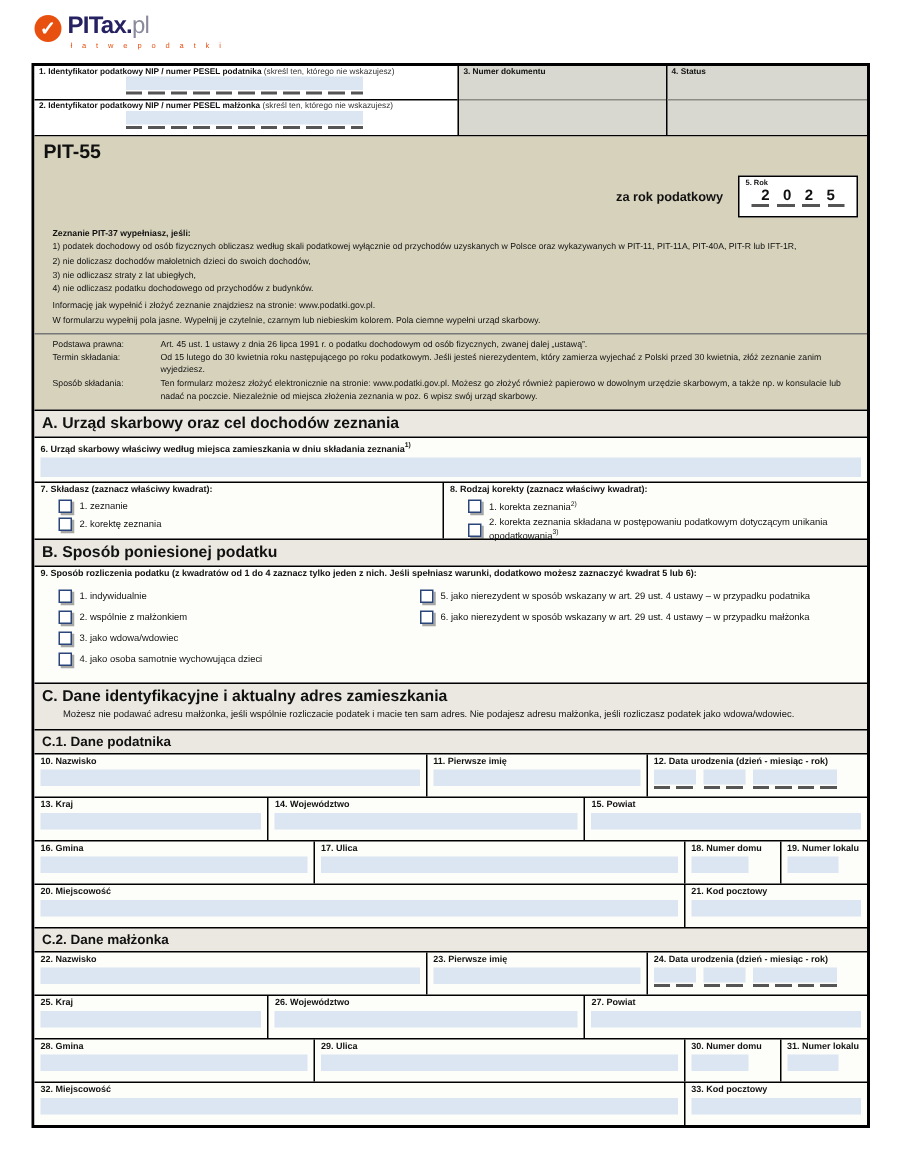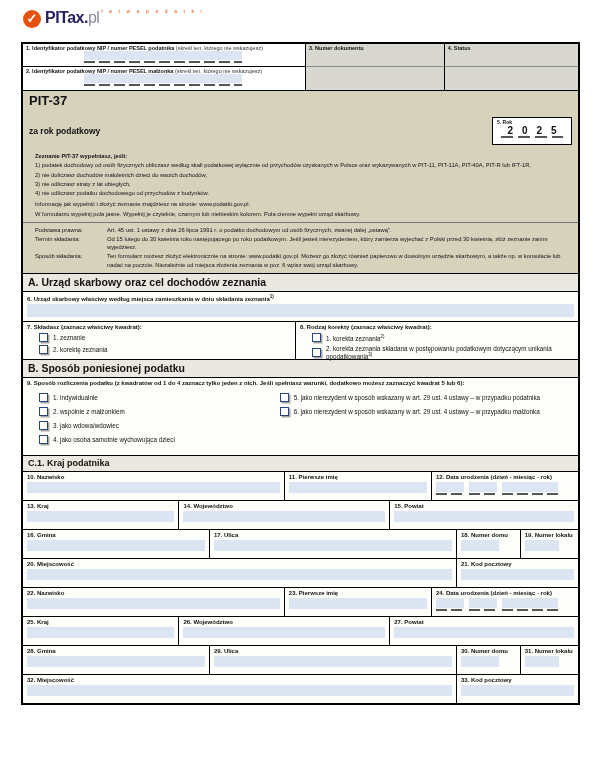--- a/index.html
+++ b/index.html
@@ -4,21 +4,21 @@
 <style>
   * { box-sizing: border-box; margin: 0; padding: 0; }
   html,body { width:600px; background:#fff; font-family:"Liberation Sans", sans-serif; color:#111; }
   .page { width:600px; height:780px; padding:8px 20px 0 21px; }
 
   
   .logo-row { height:32px; margin-bottom:2px; padding-left:2px; }
   .logo { display:flex; align-items:flex-start; gap:4px; }
   .logo-mark { width:18px; height:18px; border-radius:50%; background:#e8500f; color:#fff;
     font-size:13px; font-weight:bold; line-height:17px; text-align:center; margin-top:2px;}
-  .logo-text { display:flex; flex-direction:row; }
+  .logo-text { display:flex; flex-direction:column; }
   .logo-word { font-size:16px; font-weight:bold; color:#262262; letter-spacing:-0.5px; line-height:20px;}
   .logo-word .tld { color:#8a8a9e; font-weight:normal; }
   .logo-tagline { font-size:5px; color:#e8500f; letter-spacing:2.6px; margin-left:2px; }
 
   
   .form { border:2px solid #000; }
 
   
   .header-table { display:flex; background:#fff; border-bottom:1px solid #000; }
   .hcol-left { width:50.8%; }
@@ -36,21 +36,21 @@
 
   .blue-box { background:#dce5f2; height:9px; }
   .comb { height:2px; margin-top:1px;
     background: repeating-linear-gradient(to right, #555 0 11px, transparent 11px 15px); }
 
   
   .beige { background:#d7d2bc; }
   .title-block { padding:2px 6px 4px 6px; }
   .form-code { font-size:13px; font-weight:bold; }
   .main-title { text-align:center; font-size:11.5px; font-weight:bold; margin-top:4px; }
-  .year-row { display:flex; justify-content:space-between; align-items:center; gap:10px; margin-top:8px; height:30px; }
+  .year-row { display:flex; justify-content:flex-end; align-items:center; gap:10px; margin-top:8px; height:30px; }
   .year-prefix { font-size:8.5px; font-weight:bold; }
   .year-box { width:80px; height:28px; background:#fff; border:1px solid #000; padding:1px 4px; }
   .year-box-label { font-size:5px; font-weight:bold; }
   .year-digits { display:flex; justify-content:space-around; padding:0 6px; }
   .year-digits span { font-size:10px; font-weight:bold; }
   .year-comb { height:2px; margin:0 4px;
     background: repeating-linear-gradient(to right, #555 0 12px, transparent 12px 17px); }
 
   .intro { padding:2px 10px 3px 12px; font-size:5.8px; line-height:1.6; }
   .intro-heading { font-weight:bold; }
@@ -148,21 +148,21 @@
       <div class="hcol-right gray-col">
         <div class="hrow first">
             <div class="glabel">4. Status</div>
           </div>
         <div class="hrow"></div>
       </div>
     </div>
 
     <div class="beige">
       <div class="title-block">
-        <div class="form-code">PIT-37</div>
+        <div class="form-code">PIT-55</div>
         <div class="year-row">
           <span class="year-prefix">za rok podatkowy</span>
           <div class="year-box">
             <div class="year-box-label">5. Rok</div>
             <div class="year-digits">
               <span>2</span>
                 <span>0</span>
                 <span>2</span>
                 <span>5</span>
             </div>
@@ -263,23 +263,27 @@
             </div>
             <div class="opt">
               <span class="cb"></span>
               <span class="opt-label">6. jako nierezydent w sposób wskazany w art. 29 ust. 4 ustawy – w przypadku małżonka</span>
             </div>
           </div>
         </div>
       </div>
     </div>
 
-
     <div class="bar">
-      <div class="bar-sub" style="padding:0;">C.1. Kraj podatnika</div>
+      <div class="bar-title">C. Dane identyfikacyjne i aktualny adres zamieszkania</div>
+      <div class="bar-desc">Możesz nie podawać adresu małżonka, jeśli wspólnie rozliczacie podatek i macie ten sam adres. Nie podajesz adresu małżonka, jeśli rozliczasz podatek jako wdowa/wdowiec.</div>
+    </div>
+
+    <div class="bar">
+      <div class="bar-sub" style="padding:0;">C.1. Dane podatnika</div>
     </div>
     <div class="frow grid-row">
       <div class="cell w47">
         <div class="cell-label">10. Nazwisko</div>
         <div class="input"></div>
       </div>
       <div class="cell w265">
         <div class="cell-label">11. Pierwsze imię</div>
         <div class="input"></div>
       </div>
@@ -337,20 +341,23 @@
       <div class="cell w78">
         <div class="cell-label">20. Miejscowość</div>
         <div class="input"></div>
       </div>
       <div class="cell w22">
         <div class="cell-label">21. Kod pocztowy</div>
         <div class="input"></div>
       </div>
     </div>
 
+    <div class="bar">
+      <div class="bar-sub" style="padding:0;">C.2. Dane małżonka</div>
+    </div>
     <div class="frow grid-row">
       <div class="cell w47">
         <div class="cell-label">22. Nazwisko</div>
         <div class="input"></div>
       </div>
       <div class="cell w265">
         <div class="cell-label">23. Pierwsze imię</div>
         <div class="input"></div>
       </div>
       <div class="cell w265">

